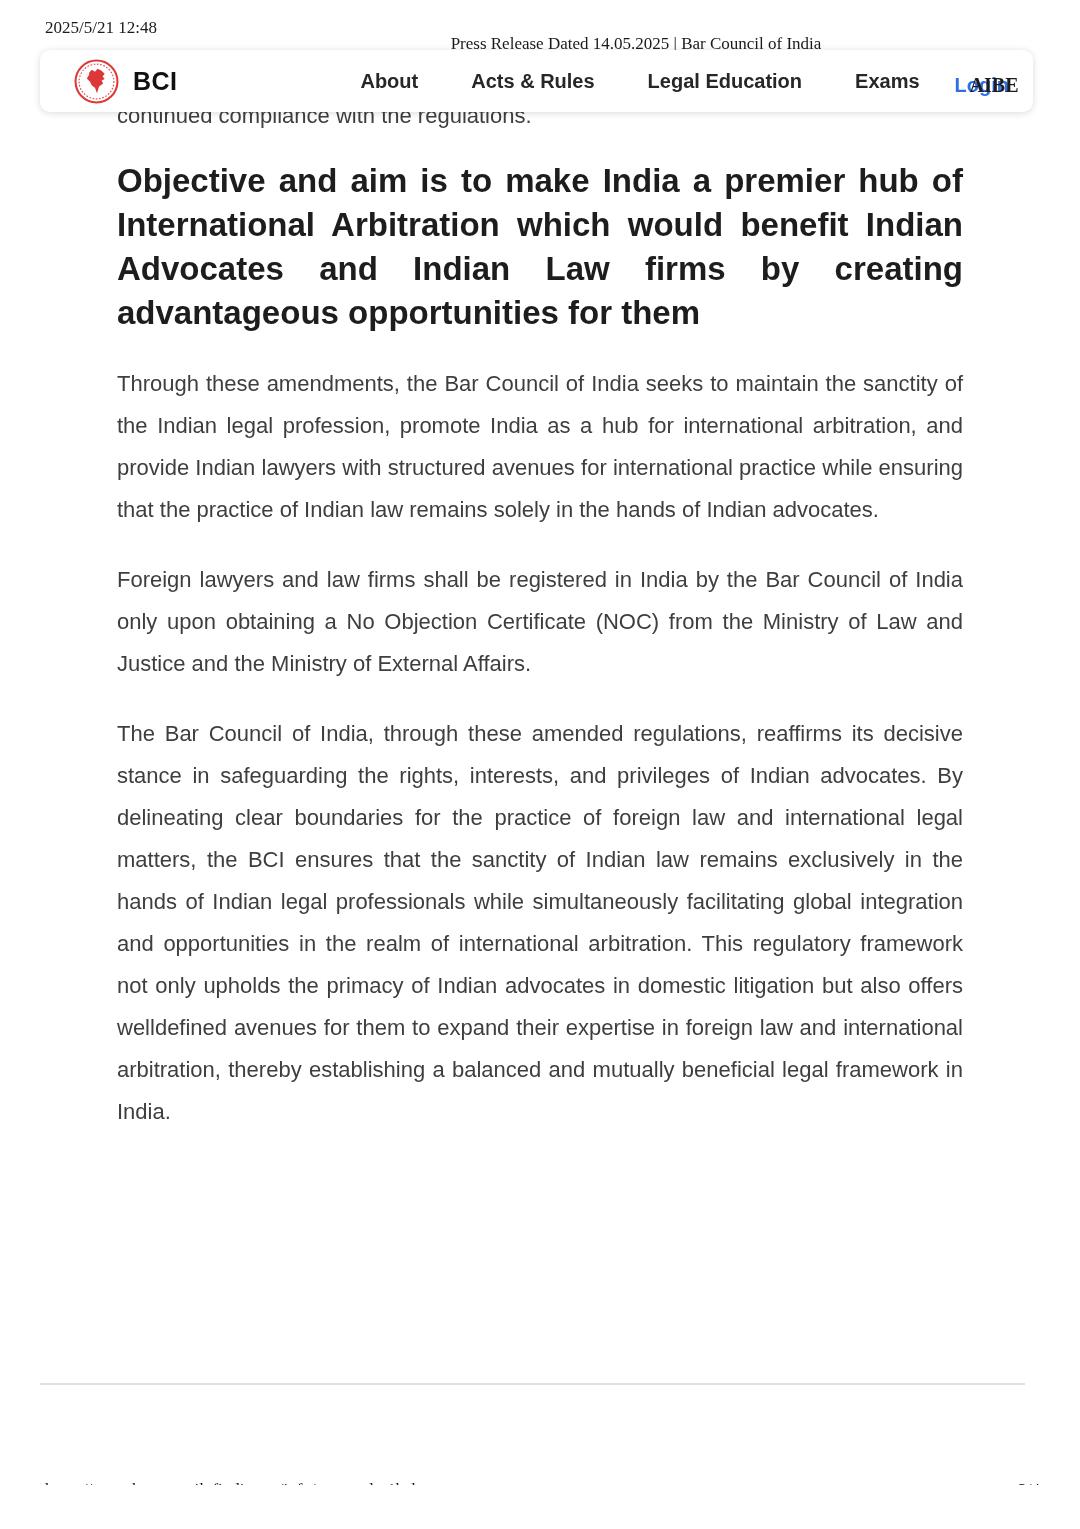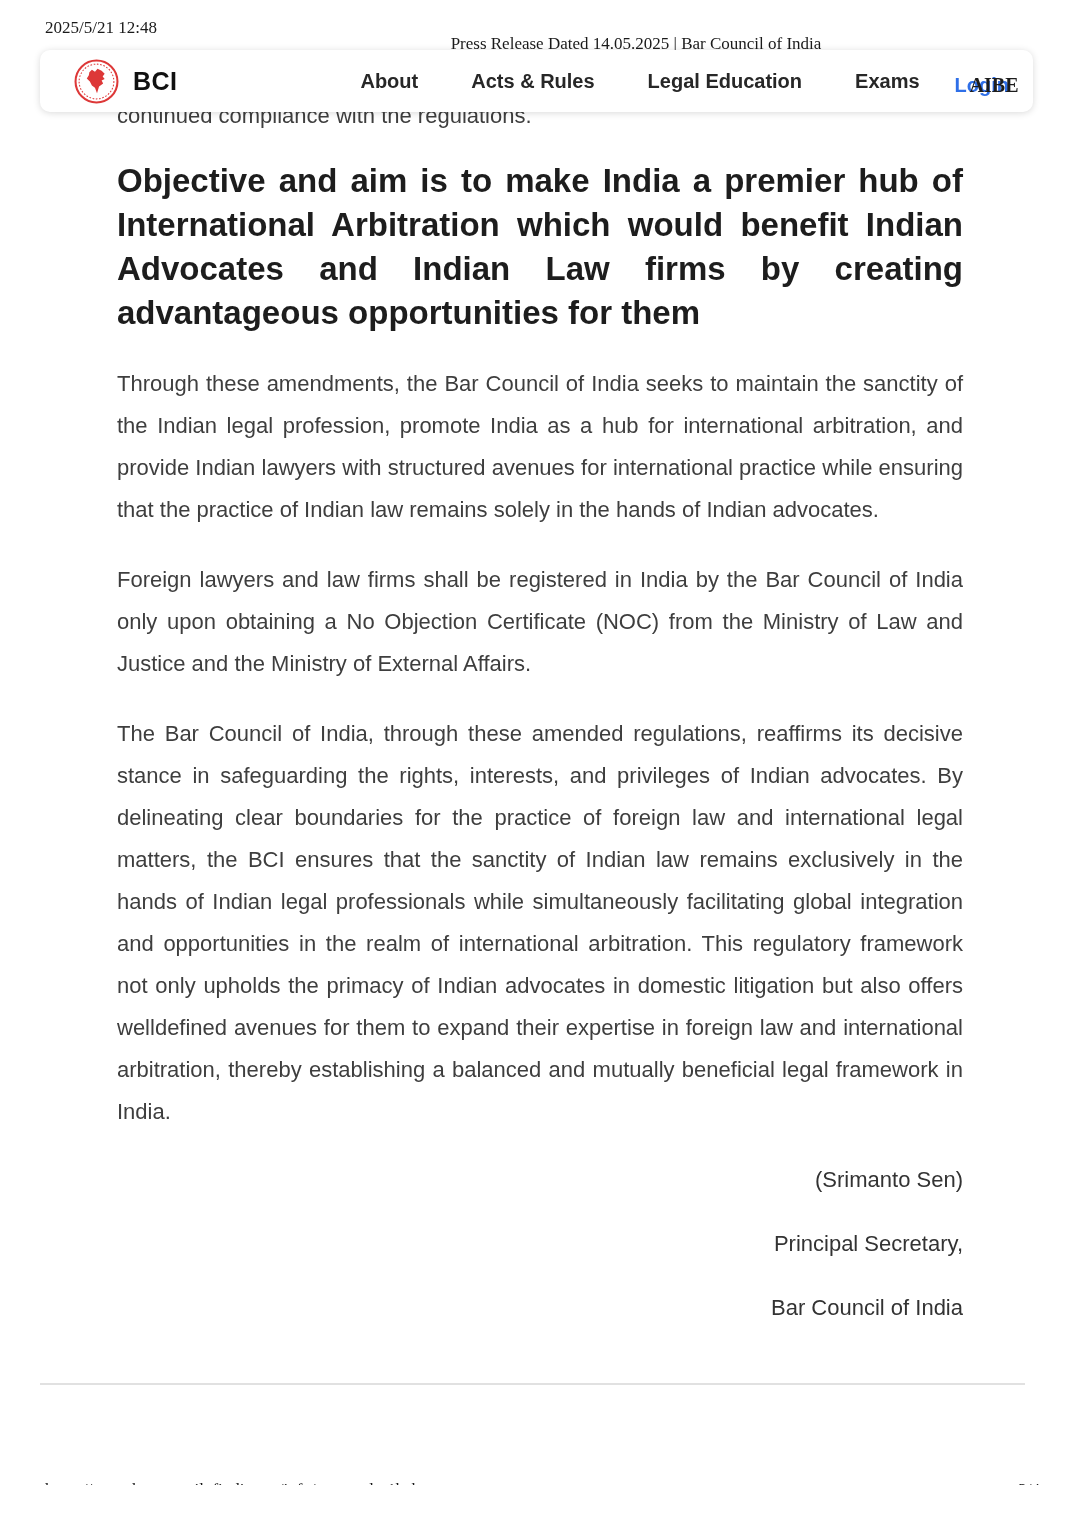--- a/index.html
+++ b/index.html
@@ -144,25 +144,20 @@
     <span class="ph-left">2025/5/21 12:48</span>
     <span class="ph-center">Press Release Dated 14.05.2025 | Bar Council of India</span>
   </div>
 
   <div class="content">
     <p class="clipped">continued compliance with the regulations.</p>
     <h2>Objective and aim is to make India a premier hub of International Arbitration which would benefit Indian Advocates and Indian Law firms by creating advantageous opportunities for them</h2>
     <p class="para">Through these amendments, the Bar Council of India seeks to maintain the sanctity of the Indian legal profession, promote India as a hub for international arbitration, and provide Indian lawyers with structured avenues for international practice while ensuring that the practice of Indian law remains solely in the hands of Indian advocates.</p>
     <p class="para">Foreign lawyers and law firms shall be registered in India by the Bar Council of India only upon obtaining a No Objection Certificate (NOC) from the Ministry of Law and Justice and the Ministry of External Affairs.</p>
     <p class="para">The Bar Council of India, through these amended regulations, reaffirms its decisive stance in safeguarding the rights, interests, and privileges of Indian advocates. By delineating clear boundaries for the practice of foreign law and international legal matters, the BCI ensures that the sanctity of Indian law remains exclusively in the hands of Indian legal professionals while simultaneously facilitating global integration and opportunities in the realm of international arbitration. This regulatory framework not only upholds the primacy of Indian advocates in domestic litigation but also offers welldefined avenues for them to expand their expertise in foreign law and international arbitration, thereby establishing a balanced and mutually beneficial legal framework in India.</p>
-    <div class="signature">
-      <p>(Srimanto Sen)</p>
-      <p>Principal Secretary,</p>
-      <p>Bar Council of India</p>
-    </div>
   </div>
 
   <header class="site-header">
     <div class="brand">
       <svg class="seal" viewBox="0 0 44 44" xmlns="http://www.w3.org/2000/svg">
         <circle cx="22" cy="22" r="20.5" fill="#ffffff" stroke="#dd3838" stroke-width="2"></circle>
         <circle cx="22" cy="22" r="17" fill="none" stroke="#dd3838" stroke-width="1" stroke-dasharray="1.6 1.6"></circle>
         <path fill="#dd3838" d="M15,13 L17.5,10.5 L20.5,12.5 L23,9.5 L27,11.5 L30,14.5 L28,17 L30,19.5 L27,21 L28.5,24 L24.5,27 L22.5,33.5 L20.5,28 L17.5,26 L15.5,22 L12.5,19 L14.5,16 Z"></path>
       </svg>
       <span class="brand-text">BCI</span>

